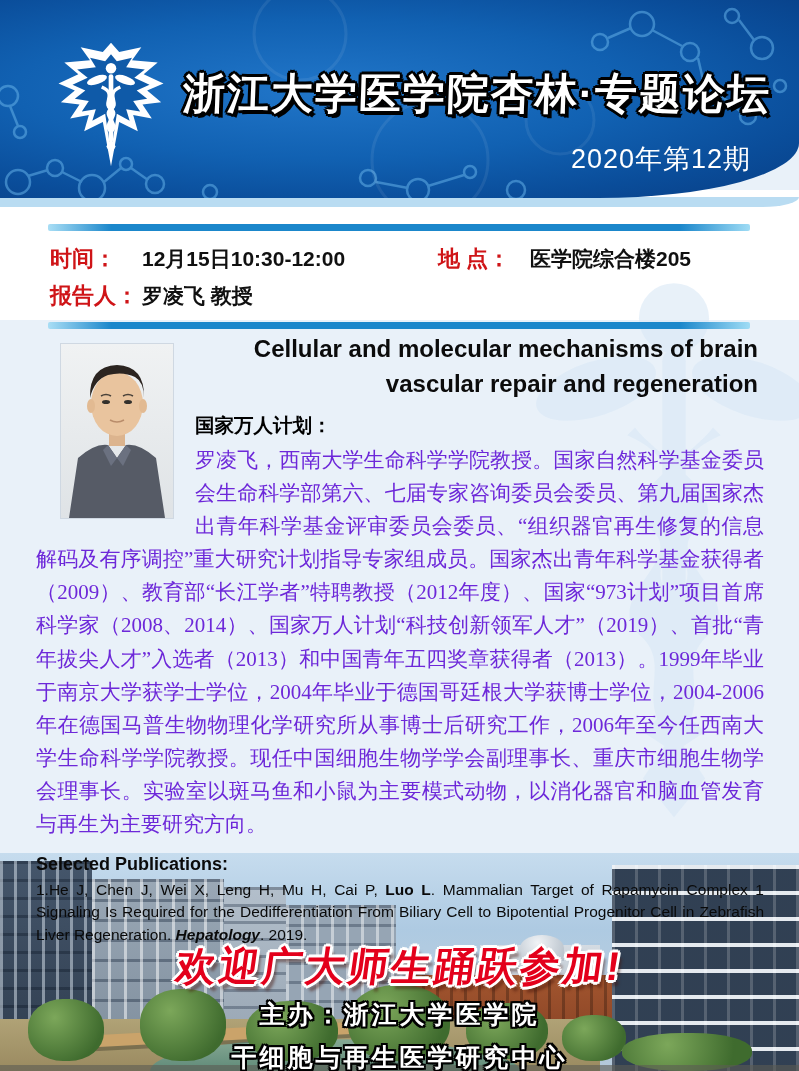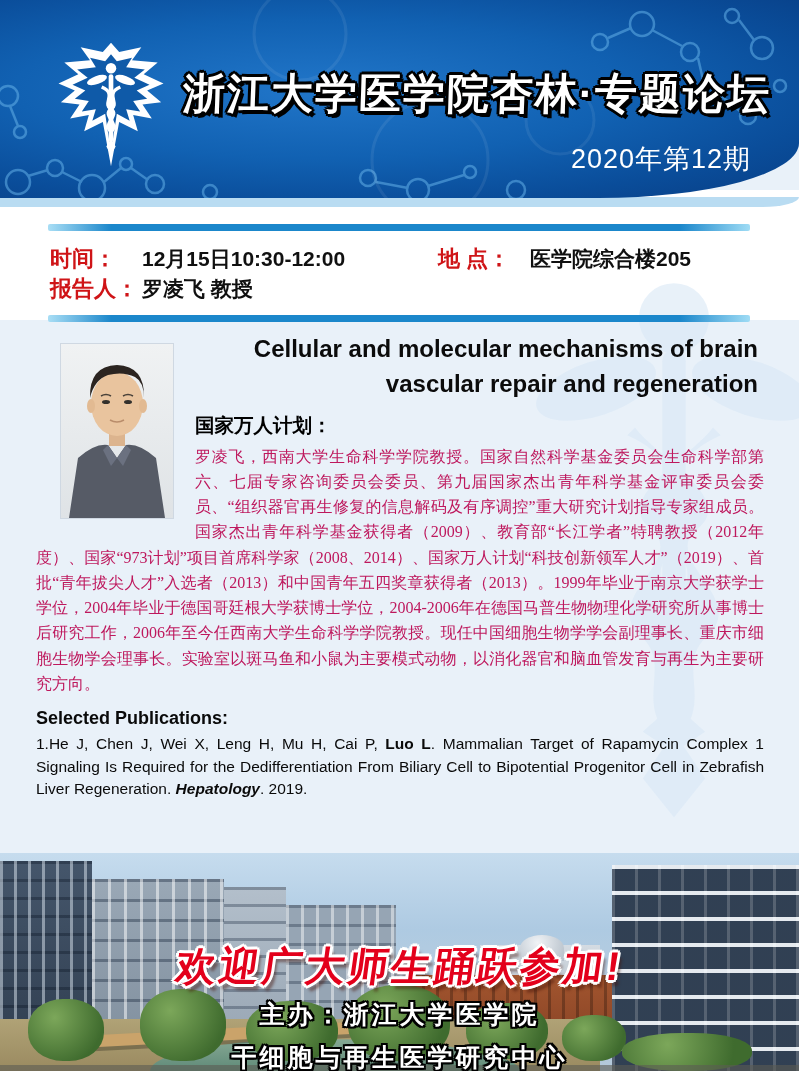--- a/index.html
+++ b/index.html
@@ -33,36 +33,36 @@
     font-size:27px;color:#ffffff;letter-spacing:1px;
   }
   
   .watermark{position:absolute;right:-70px;top:225px;z-index:1;opacity:.6;}
   
   .info{position:absolute;top:224px;left:48px;width:702px;z-index:4;}
   .bar{height:7px;border-radius:2px;
     background:linear-gradient(90deg,#a9def5 0%,#1b87cb 9%,#1b87cb 90%,#9fdcf5 100%);}
   .bar.top{margin-bottom:11px;}
   .bar.bottom{margin-top:9px;}
-  .info-grid{display:grid;grid-template-columns:388px 1fr;padding:2px 0 2px 2px;}
+  .info-grid{display:grid;grid-template-columns:388px 1fr;row-gap:7px;padding:2px 0 2px 2px;}
   .lbl{display:inline-block;min-width:92px;color:#cf1417;font-weight:bold;font-size:22px;}
   .val{color:#101010;font-weight:bold;font-size:21px;}
   
   .content{position:absolute;top:332px;left:36px;width:728px;z-index:4;}
   .photo{float:left;width:112px;height:174px;margin:12px 22px 6px 25px;
     box-shadow:0 0 0 1px #cfd8e2;background:#e9ebec;}
   .talk-title{
     margin:0 6px 10px 0;text-align:right;color:#0b0b0b;
     font-size:24px;line-height:1.45;font-weight:bold;
     font-family:"Liberation Sans","DejaVu Sans",sans-serif;
   }
   .intro-label{font-family:"Liberation Serif","DejaVu Serif",serif;
     font-weight:bold;font-size:19.5px;color:#000;margin-bottom:5px;}
   .bio{margin:0;font-family:"Liberation Serif","DejaVu Serif",serif;
-    font-size:16px;line-height:1.58;text-align:justify;color:#be185d;}
+    font-size:21px;line-height:1.58;text-align:justify;color:#6d28d9;}
   .pubs-label{margin:12px 0 4px;font-weight:bold;font-size:18px;color:#0a0a0a;}
   .pub{margin:0;font-size:15.5px;line-height:1.45;text-align:justify;color:#0a0a0a;}
   .rb{font-weight:bold;} .ri{font-style:italic;}
   
   .campus{position:absolute;left:0;bottom:0;width:799px;height:218px;z-index:2;overflow:hidden;
     background:linear-gradient(180deg,#c6dcee 0%,#aecae2 35%,#b7cddf 60%,#b3c8da 100%);}
   .campus div{position:absolute;}
   .bld-l1{left:0;top:8px;width:92px;height:210px;
     background:repeating-linear-gradient(90deg,rgba(220,230,240,.5) 0 3px,transparent 3px 14px),
     repeating-linear-gradient(180deg,rgba(10,20,35,.35) 0 3px,transparent 3px 18px),

